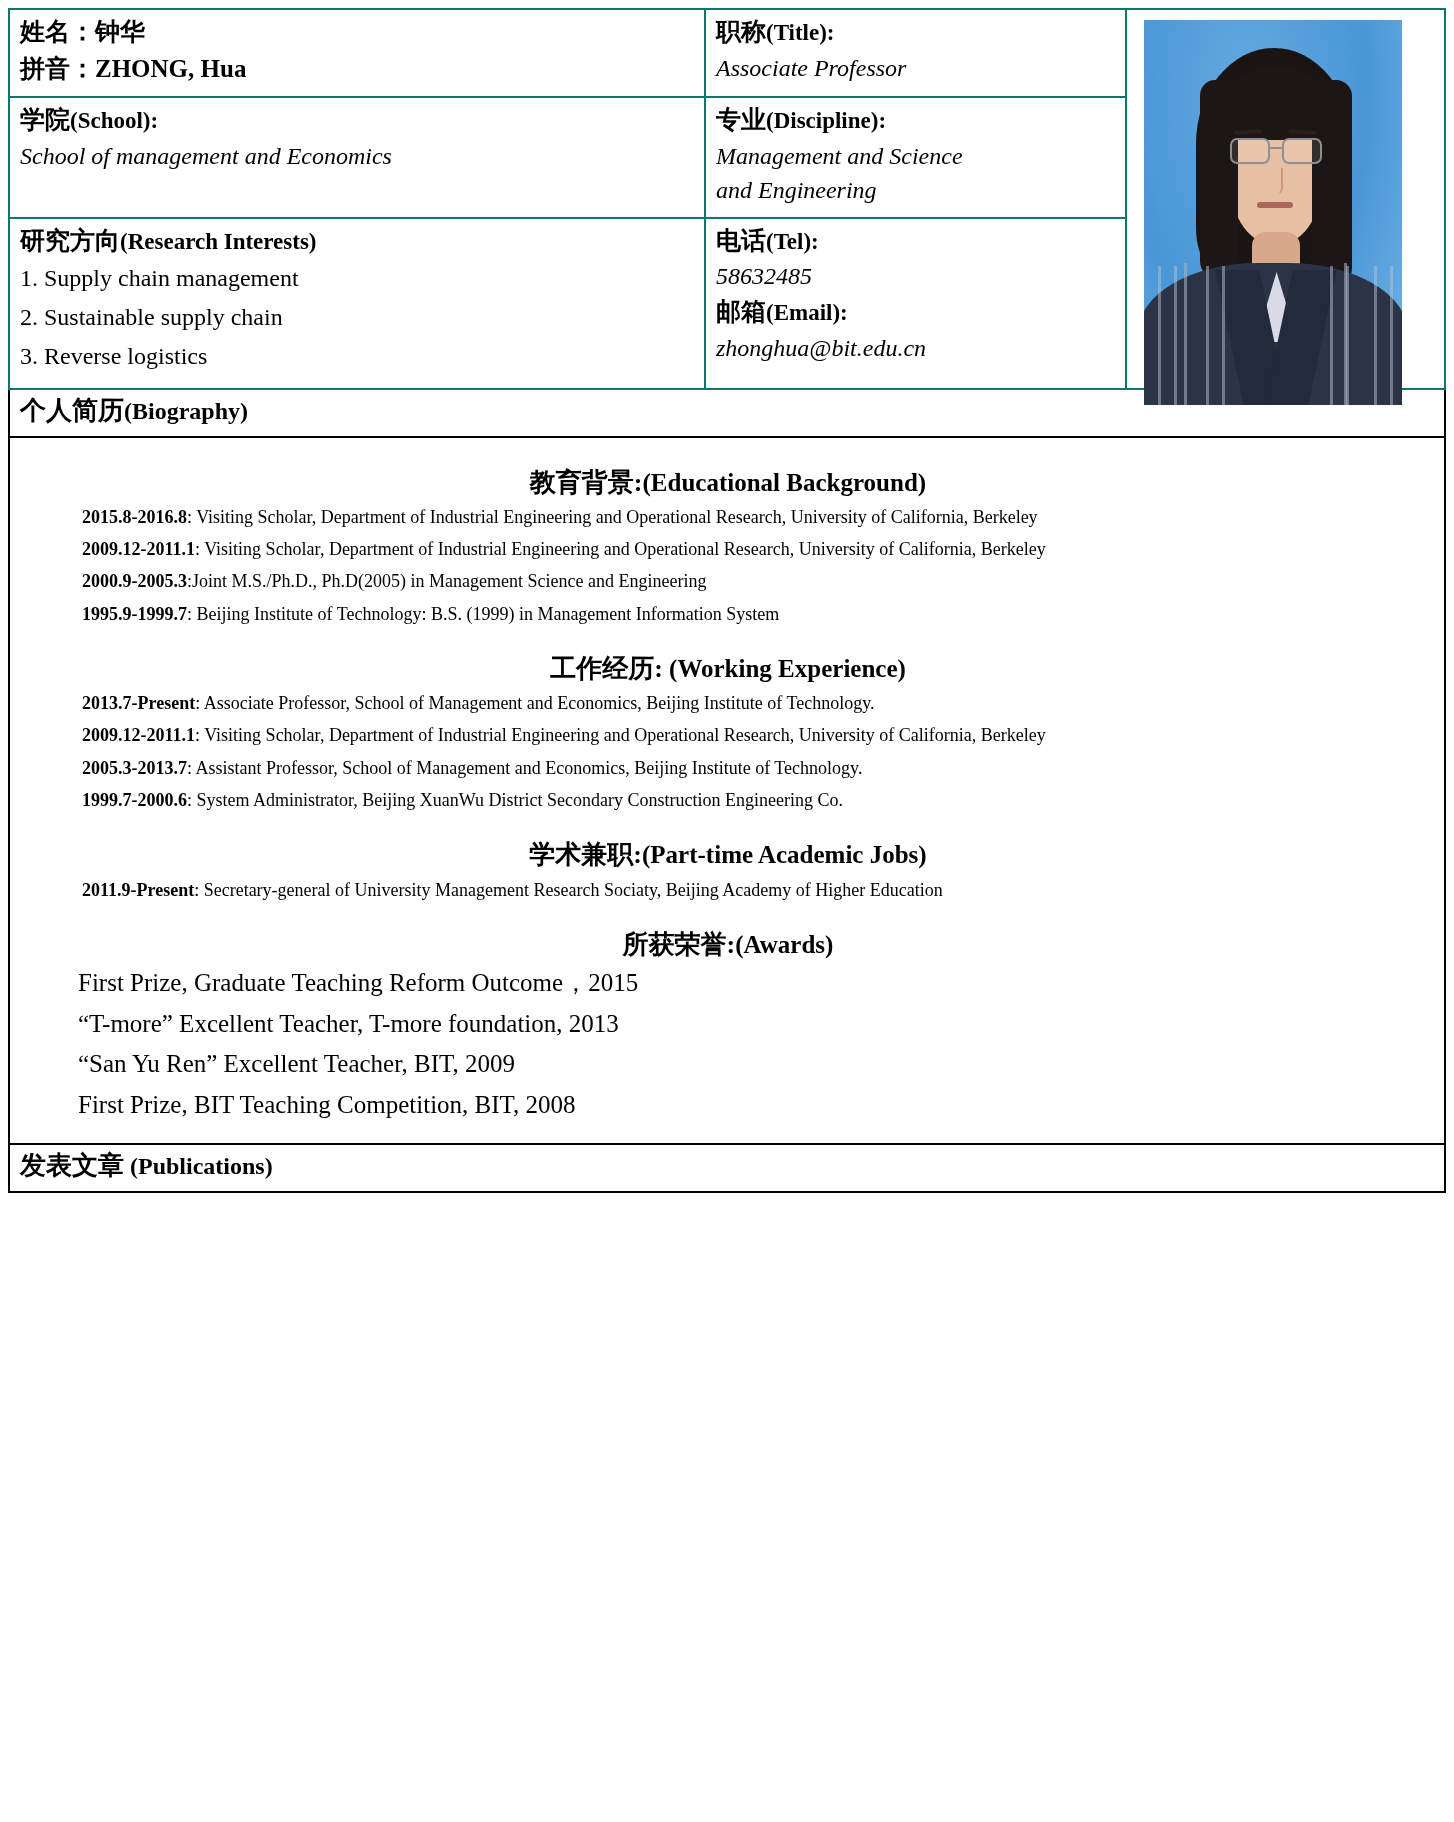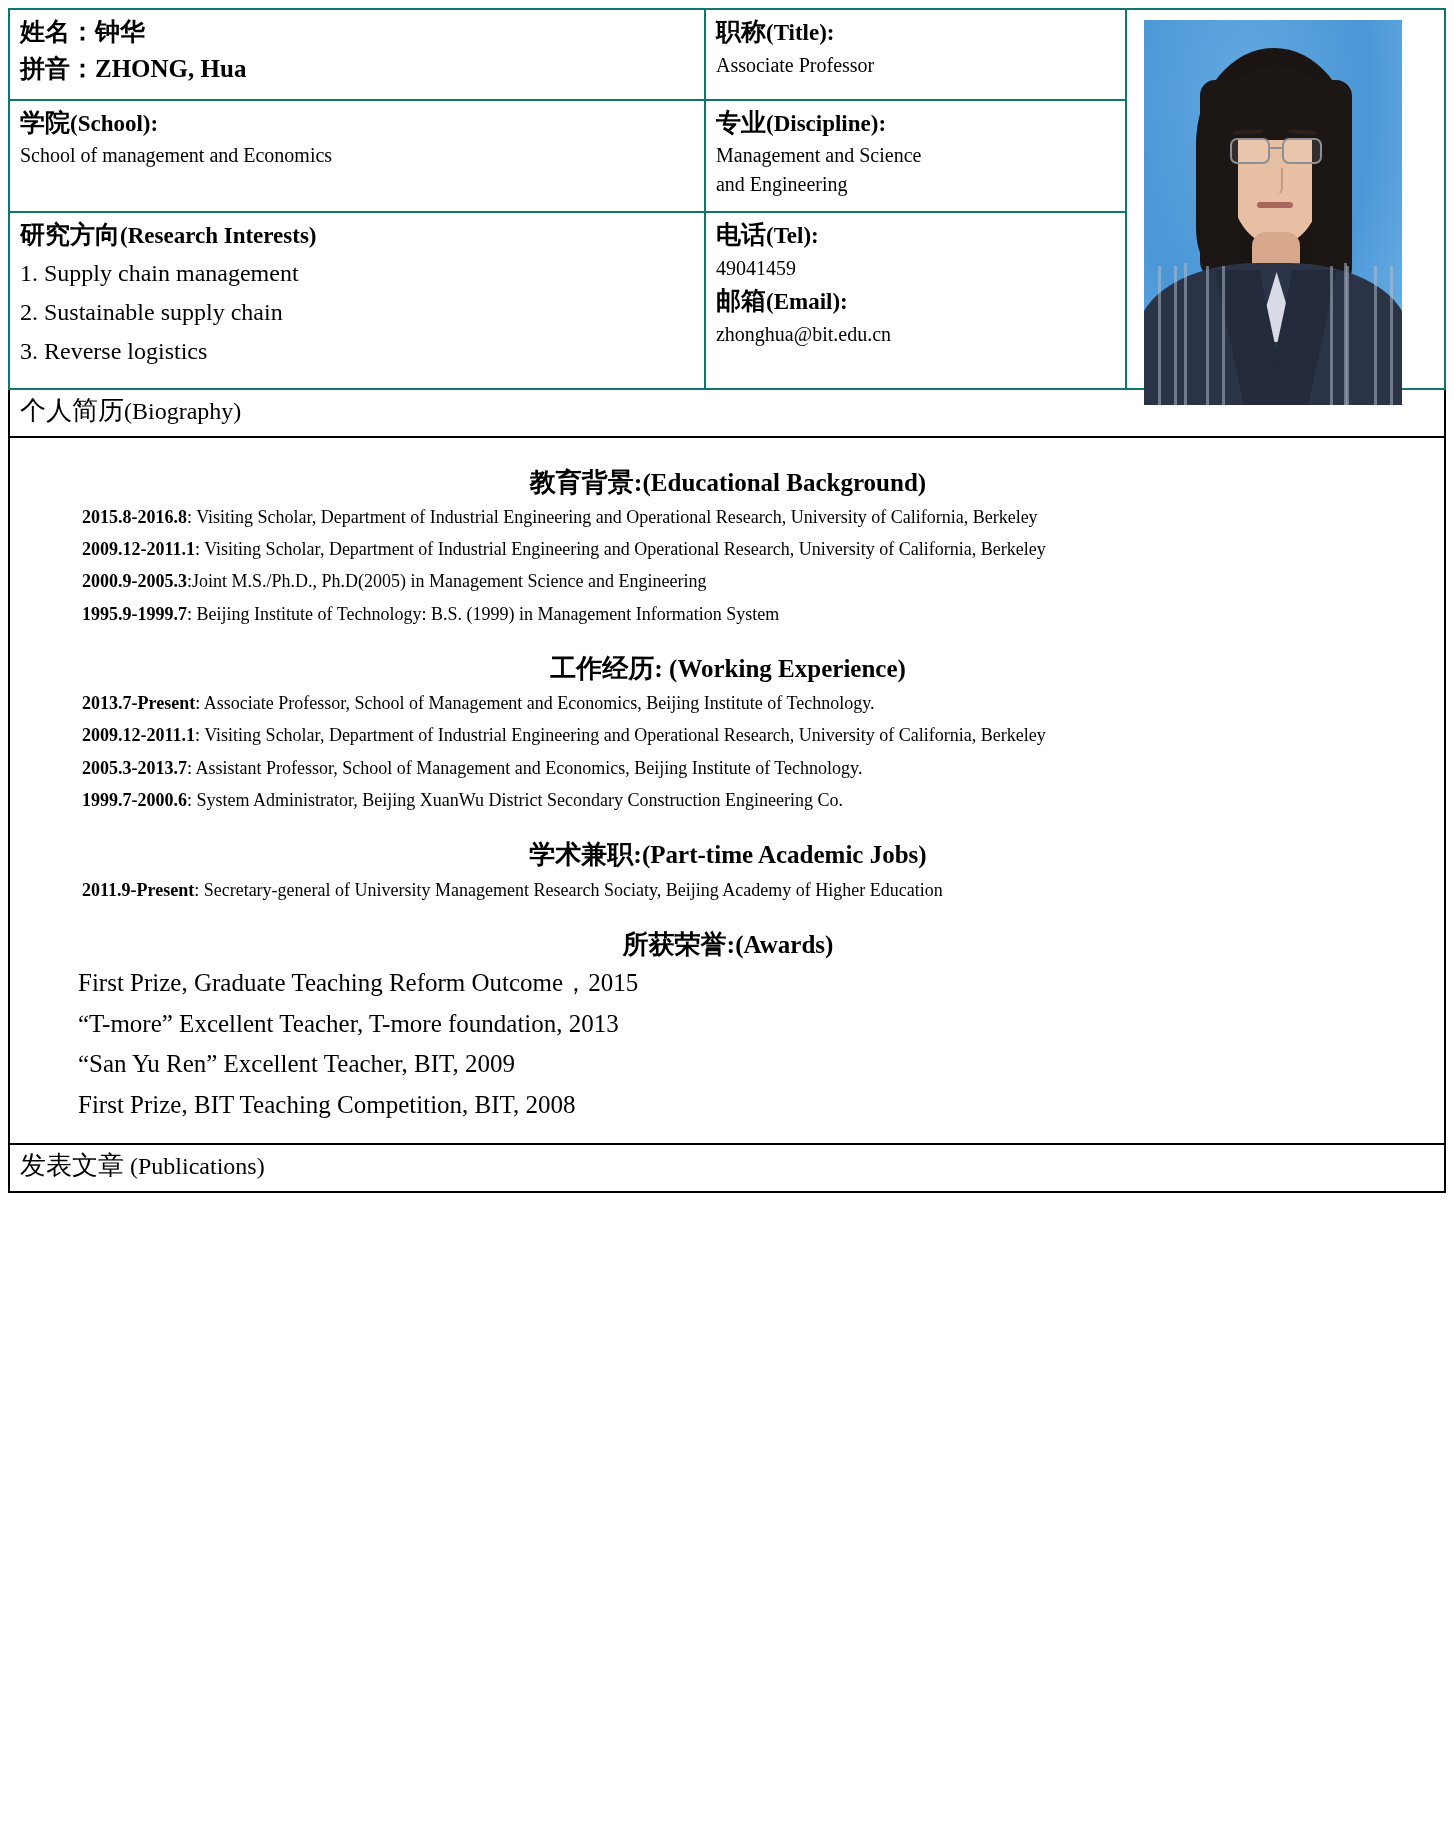--- a/index.html
+++ b/index.html
@@ -39,22 +39,23 @@
   .col-photo  { width: 288px; padding: 0 !important; }
 
   .cn-label {
     font-weight: bold;
     font-size: 25px;
     line-height: 1.46;
     white-space: nowrap;
   }
   .cn-label .en { font-size: 23px; }
   .val {
-    font-size: 20px;
+    font-size: 24px;
     line-height: 1.46;
+    font-style: italic;
   }
   .val.tight { line-height: 1.42; }
   .ri-item {
     font-size: 24px;
     line-height: 1.62;
   }
 
   
   .photo-cell-inner {
     position: relative;
@@ -145,21 +146,21 @@
     border-right:2px solid #c79a80; border-radius:0 0 6px 0;
   }
 
   
   .band {
     width: 1438px;
     border: 2px solid #000000;
     border-top: none;
     box-sizing: border-box;
     padding: 5px 10px 8px 10px;
-    font-weight: normal;
+    font-weight: bold;
     font-size: 26px;
     line-height: 1.25;
   }
   .band .en { font-size: 24px; }
 
   
   .bio-box {
     width: 1438px;
     border: 2px solid #000000;
     border-top: none;
@@ -259,21 +260,21 @@
 
     <tr>
       <td class="col-left">
         <div class="cn-label"><span>研究方向</span><span class="en">(Research Interests)</span></div>
         <div class="ri-item">1. Supply chain management</div>
         <div class="ri-item">2. Sustainable supply chain</div>
         <div class="ri-item">3. Reverse logistics</div>
       </td>
       <td class="col-mid">
         <div class="cn-label"><span>电话</span><span class="en">(Tel):</span></div>
-        <div class="val">49041459</div>
+        <div class="val">58632485</div>
         <div class="cn-label"><span>邮箱</span><span class="en">(Email):</span></div>
         <div class="val">zhonghua@bit.edu.cn</div>
       </td>
     </tr>
   </tbody>
     </table>
 
   <div class="band"><span>个人简历</span><span class="en">(Biography)</span></div>
 
   <div class="bio-box">

